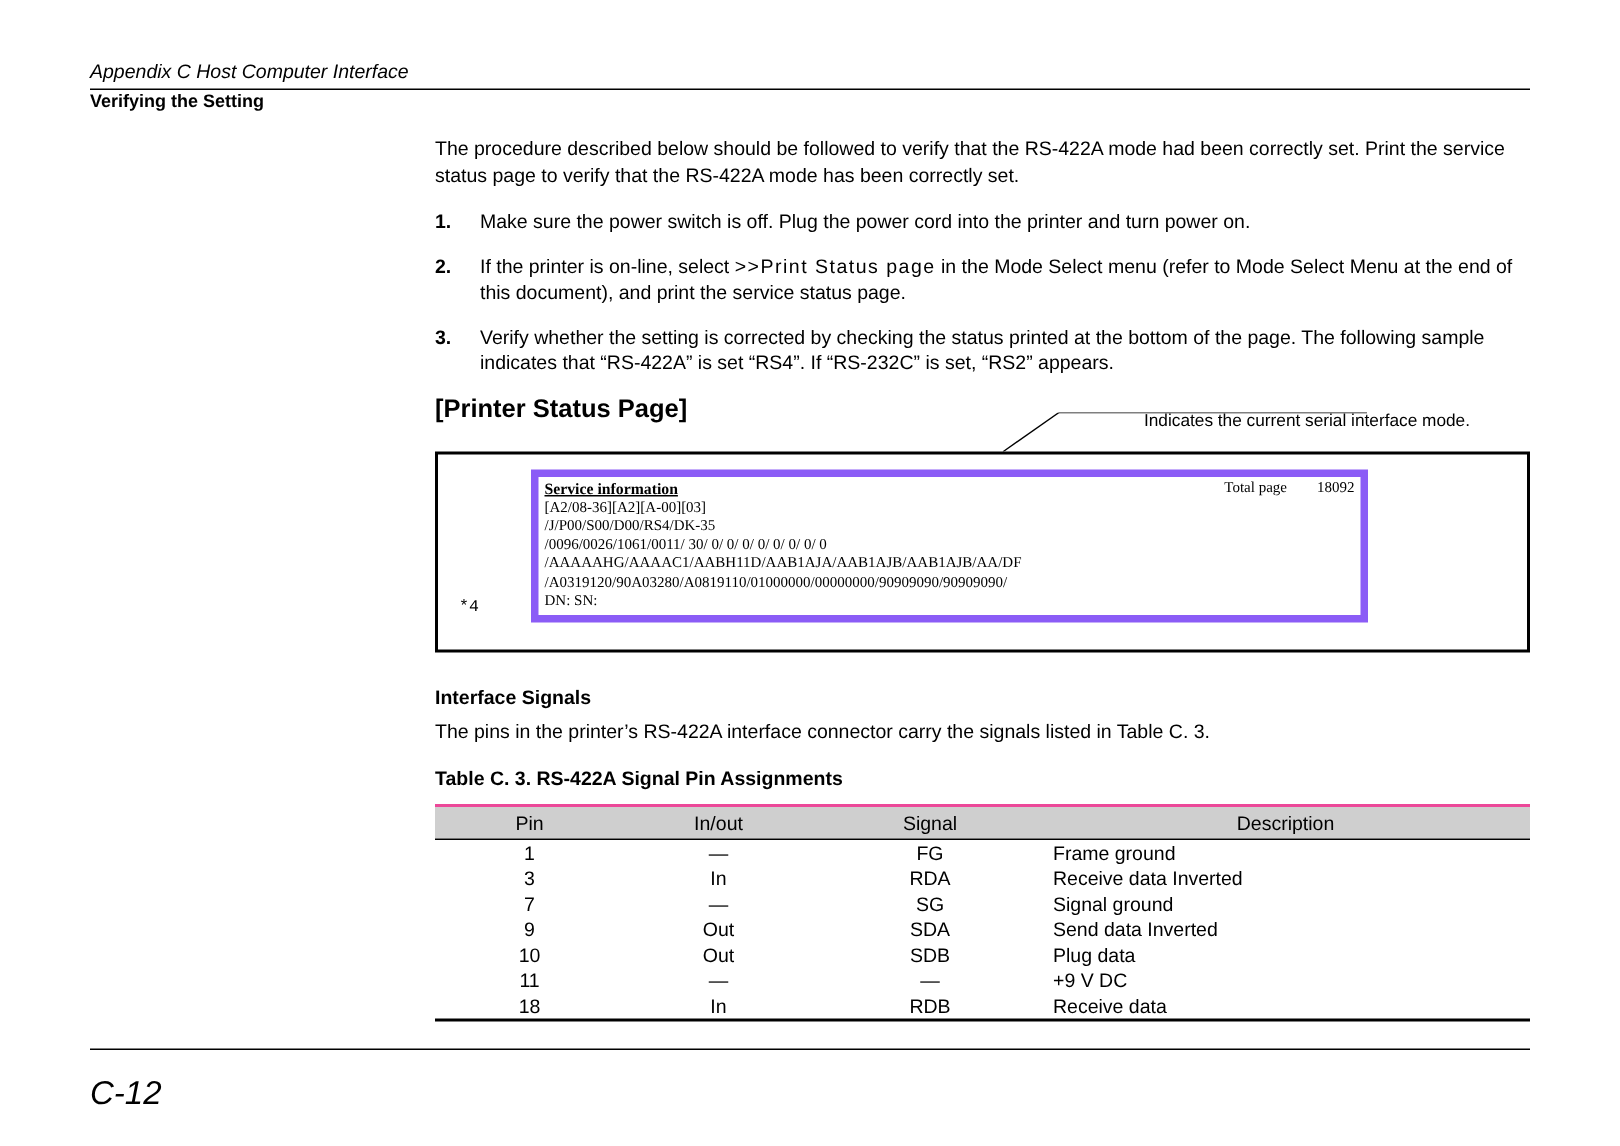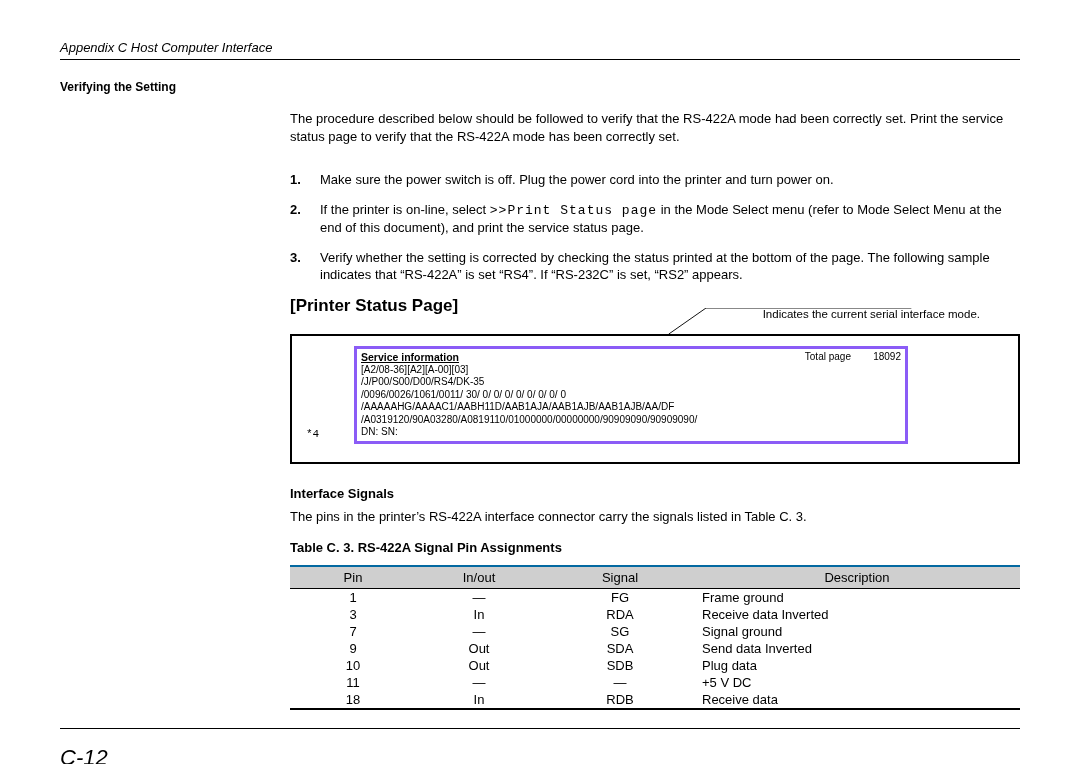--- a/index.html
+++ b/index.html
@@ -9,32 +9,31 @@
     padding: 40px 60px 30px 60px;
     width: 1080px;
     box-sizing: border-box;
     color: #000;
   }
   .header {
     font-style: italic;
     font-size: 13px;
     border-bottom: 1.5px solid #000;
     padding-bottom: 4px;
-    margin-bottom: 20px;
   }
   h2.section-title {
     font-size: 12px;
     font-weight: bold;
     margin: 0 0 16px 0;
   }
   .content {
     margin-left: 230px;
   }
   .intro {
-    margin-bottom: 26px;
+    margin-bottom: 14px;
     line-height: 1.35;
   }
   ol.steps {
     padding-left: 0;
     margin: 0;
     list-style: none;
   }
   ol.steps li {
     display: flex;
     margin-bottom: 12px;
@@ -42,21 +41,21 @@
   }
   ol.steps li .num {
     font-weight: bold;
     width: 30px;
     flex-shrink: 0;
   }
   ol.steps li .txt {
     flex: 1;
   }
   .monocmd {
-    font-family: Liberation Mono, monospace;
+    font-family: Liberation Sans, sans-serif;
     letter-spacing: 1px;
     margin-top: 16px;
   }
   .status-block {
     margin-top: 6px;
   }
   .status-block-inner {
     position: relative;
   }
   .status-label {
@@ -78,24 +77,24 @@
     pointer-events: none;
   }
   .printer-box {
     border: 2px solid #000;
     margin-top: 18px;
     padding: 10px 12px 18px 12px;
     position: relative;
     background: #fff;
   }
   .inner-box {
-    border: 3px solid #8b5cf6;
+    border: 5px solid #8b5cf6;
     margin-left: 50px;
     width: 540px;
-    font-family: Liberation Sans, sans-serif;
+    font-family: Liberation Serif, serif;
     font-size: 10px;
     line-height: 1.25;
     padding: 2px 4px;
     position: relative;
   }
   .svc-title {
     font-weight: bold;
     text-decoration: underline;
     font-size: 10.5px;
   }
@@ -114,21 +113,21 @@
   .if-desc {
     margin-bottom: 16px;
   }
   .table-title {
     font-weight: bold;
     margin-bottom: 10px;
   }
   table.signal {
     border-collapse: collapse;
     width: 100%;
-    border-top: 2px solid #0369a1;
+    border-top: 2px solid #ec4899;
     border-bottom: 2px solid #000;
   }
   table.signal thead th {
     background: #cfcfcf;
     font-weight: normal;
     font-family: Arial, sans-serif;
     font-size: 13px;
     padding: 3px 8px;
     border-bottom: 1.5px solid #000;
   }
@@ -246,21 +245,21 @@
       <tr>
           <td class="c-pin">10</td>
           <td class="c-io">Out</td>
           <td class="c-sig">SDB</td>
           <td class="c-des">Plug data</td>
         </tr>
       <tr>
           <td class="c-pin">11</td>
           <td class="c-io">—</td>
           <td class="c-sig">—</td>
-          <td class="c-des">+5 V DC</td>
+          <td class="c-des">+9 V DC</td>
         </tr>
       <tr>
           <td class="c-pin">18</td>
           <td class="c-io">In</td>
           <td class="c-sig">RDB</td>
           <td class="c-des">Receive data</td>
         </tr>
     </tbody>
   </table>
 

